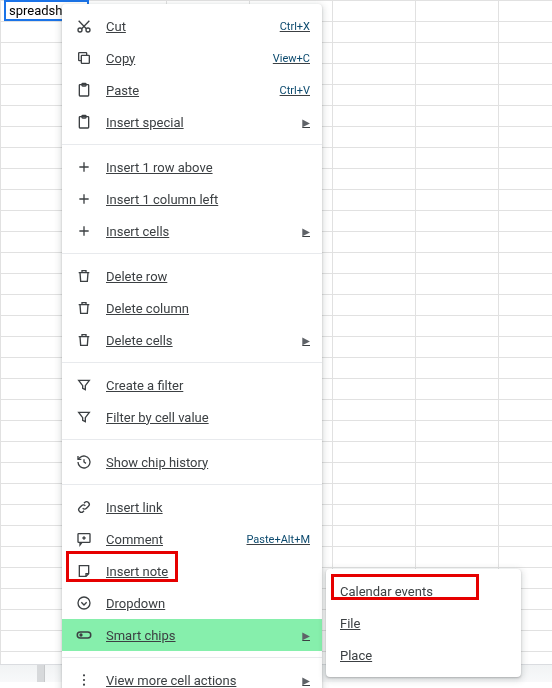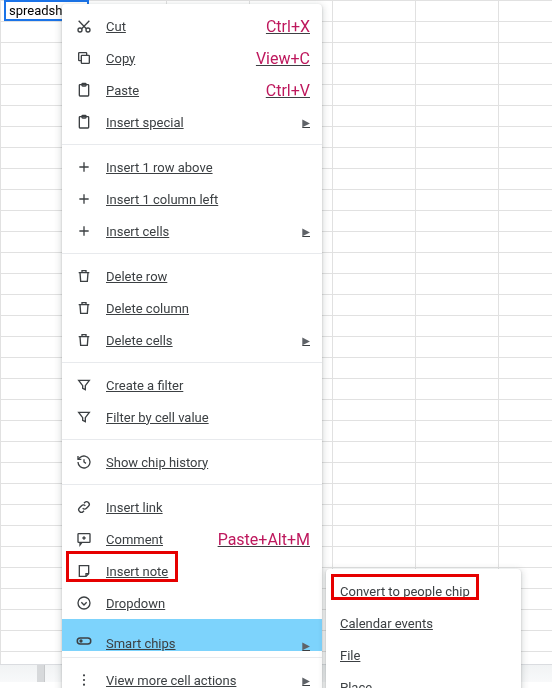--- a/index.html
+++ b/index.html
@@ -69,40 +69,39 @@
 .menu-item {
   display: flex;
   align-items: center;
   height: 32px;
   padding: 0 12px 0 12px;
   cursor: pointer;
   position: relative;
   text-decoration: underline;
 }
 .menu-item:hover, .menu-item.hovered {
-  background: #7dd3fc;
-  align-items: flex-end;
+  background: #86efac;
 }
 .menu-icon {
   width: 20px;
   height: 20px;
   display: flex;
   align-items: center;
   justify-content: center;
   margin-right: 12px;
   color: #3c4043;
   flex-shrink: 0;
 }
 .menu-label {
   flex: 1;
   color: #3c4043;
 }
 .menu-shortcut {
-  color: #be185d;
-  font-size: 16px;
+  color: #0c4a6e;
+  font-size: 11px;
 }
 .menu-arrow {
   color: #5f6368;
   font-size: 10px;
   margin-left: 8px;
 }
 .menu-sep {
   height: 1px;
   background: #e8eaed;
   margin: 6px 0;
@@ -682,23 +681,20 @@
         </svg>
     </span>
     <span class="menu-label">View more cell actions</span>
     <span class="menu-arrow">▶</span>
   </div>
 
 </div>
 
 <div class="submenu">
   <div class="menu-item">
-    <span class="menu-label">Convert to people chip</span>
-  </div>
-  <div class="menu-item">
     <span class="menu-label">Calendar events</span>
   </div>
   <div class="menu-item">
     <span class="menu-label">File</span>
   </div>
   <div class="menu-item">
     <span class="menu-label">Place</span>
   </div>
 
 </div>

